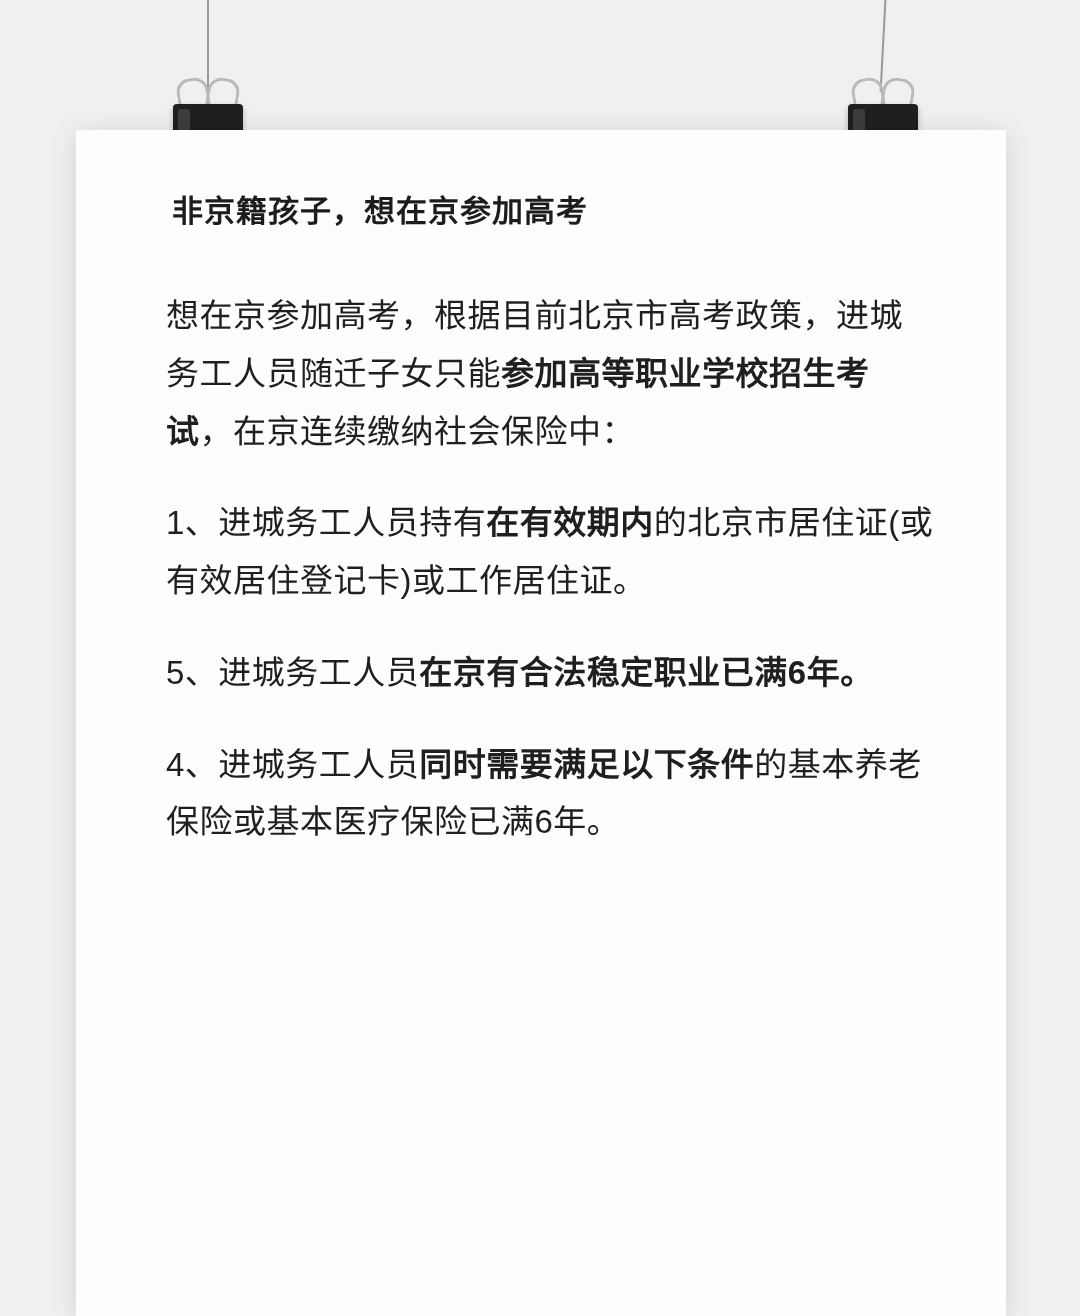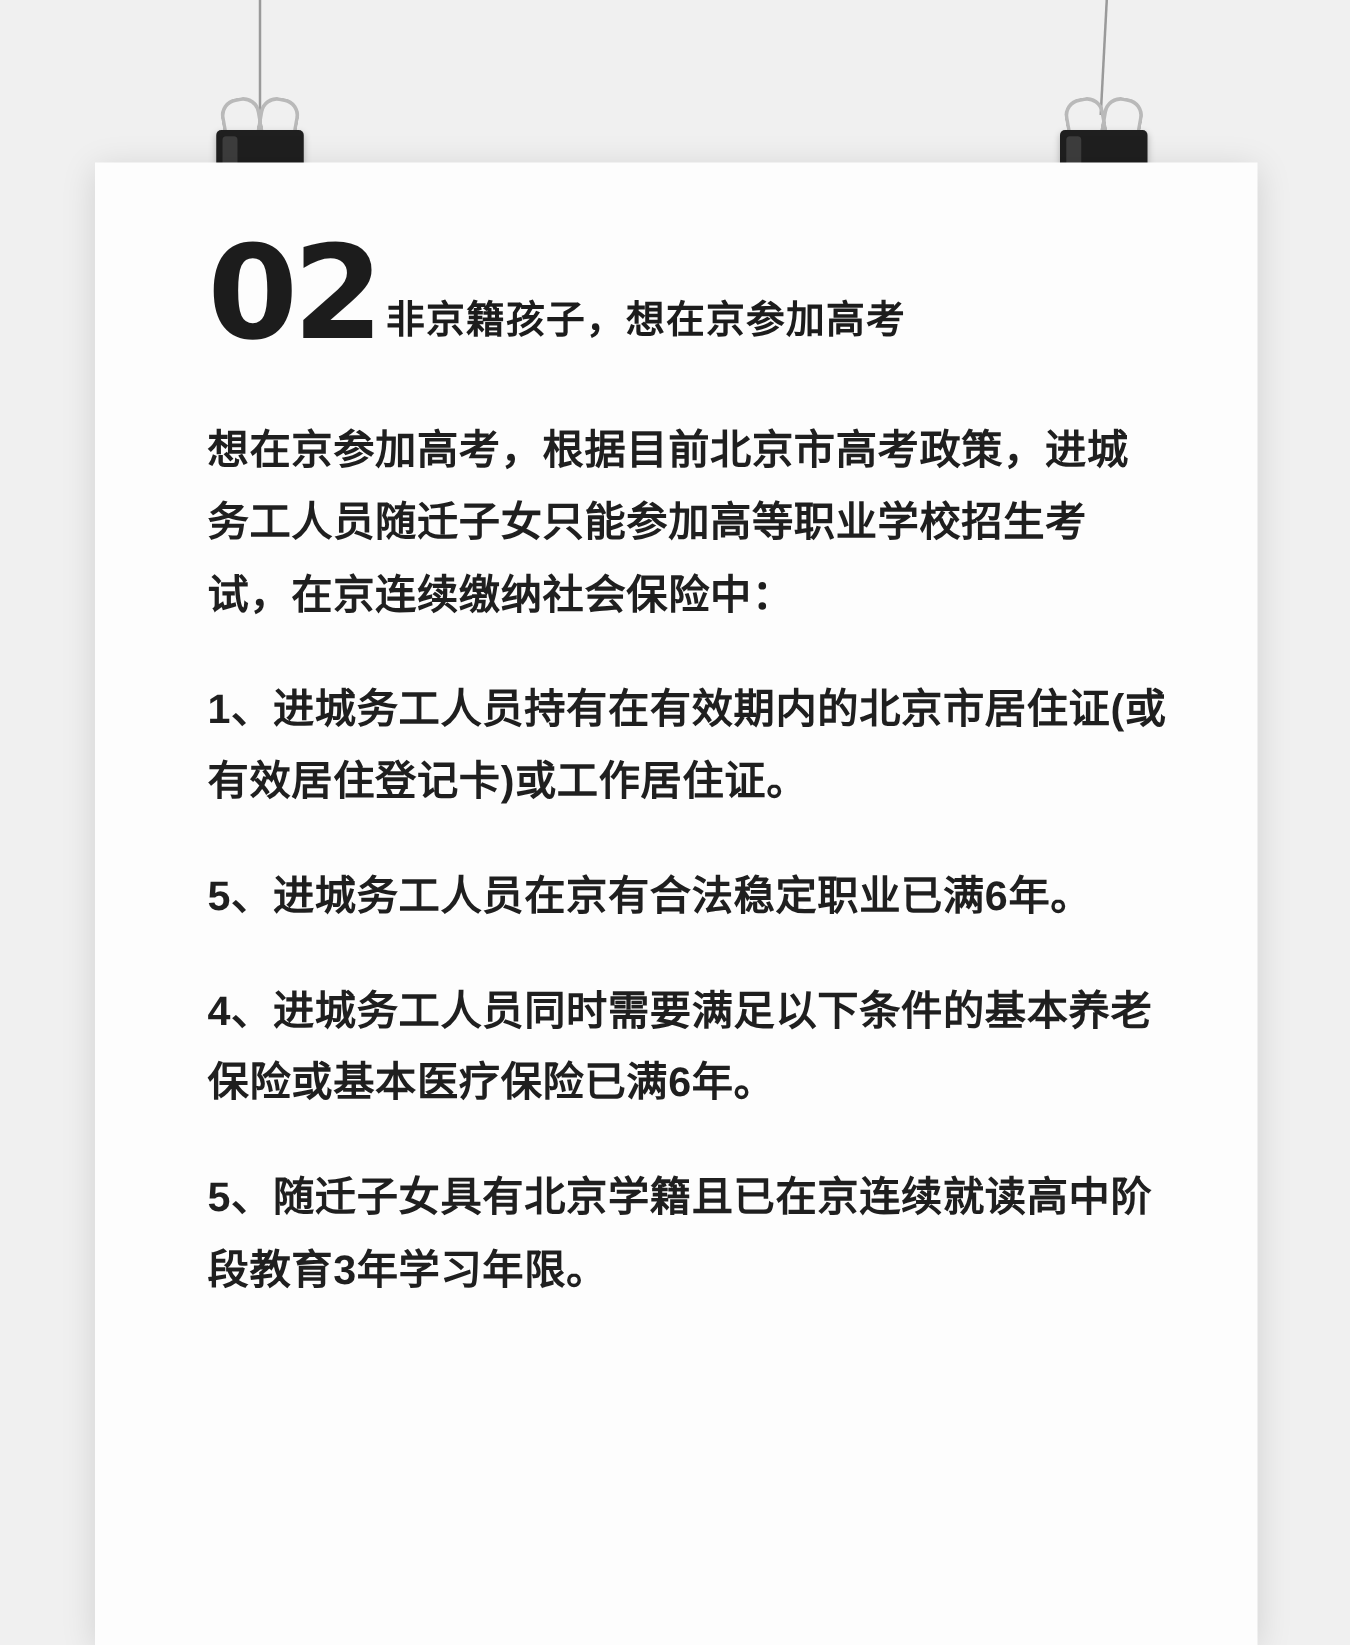--- a/index.html
+++ b/index.html
@@ -121,46 +121,44 @@
   .para {
     font-size: 33px;
     line-height: 1.75;
     color: #1f1f1f;
     margin: 0 0 34px 0;
     letter-spacing: 0.5px;
     text-align: left;
   }
   .para:last-child { margin-bottom: 0; }
   .b { font-weight: 700; }
-  .n { font-weight: 700; }
+  .n { font-weight: 400; }
 </style>
 </head>
 <body>
 
 <div class="clip-wrap clip-left">
   <div class="clip-string"></div>
   <div class="clip-arms"></div>
   <div class="clip-body"></div>
 </div>
 <div class="clip-wrap clip-right">
   <div class="clip-string right-lean"></div>
   <div class="clip-arms"></div>
   <div class="clip-body"></div>
 </div>
 
 <div class="sheet">
   <div class="content">
 
     <div class="heading">
-      <span class="heading-number">02</span>
       <span class="heading-title">非京籍孩子，想在京参加高考</span>
     </div>
 
     <div id="paragraphs">
         <div class="para"><span class="n">想在京参加高考，根据目前北京市高考政策，进城务工人员随迁子女只能</span><span class="b">参加高等职业学校招生考试</span><span class="n">，在京连续缴纳社会保险中：</span></div>
         <div class="para"><span class="n">1、进城务工人员持有</span><span class="b">在有效期内</span><span class="n">的北京市居住证(或有效居住登记卡)或工作居住证。</span></div>
         <div class="para"><span class="n">5、进城务工人员</span><span class="b">在京有合法稳定职业已满6年。</span></div>
         <div class="para"><span class="n">4、进城务工人员</span><span class="b">同时需要满足以下条件</span><span class="n">的基本养老保险或基本医疗保险已满6年。</span></div>
-        <div class="para"><span class="n">5、随</span><span class="b">迁子女具有</span><span class="n">北京</span><span class="b">学籍且已在京连续就读高中阶段教育3年</span><span class="n">学习年限。</span></div>
       </div>
 
   </div>
 </div>
 
 </body></html>

